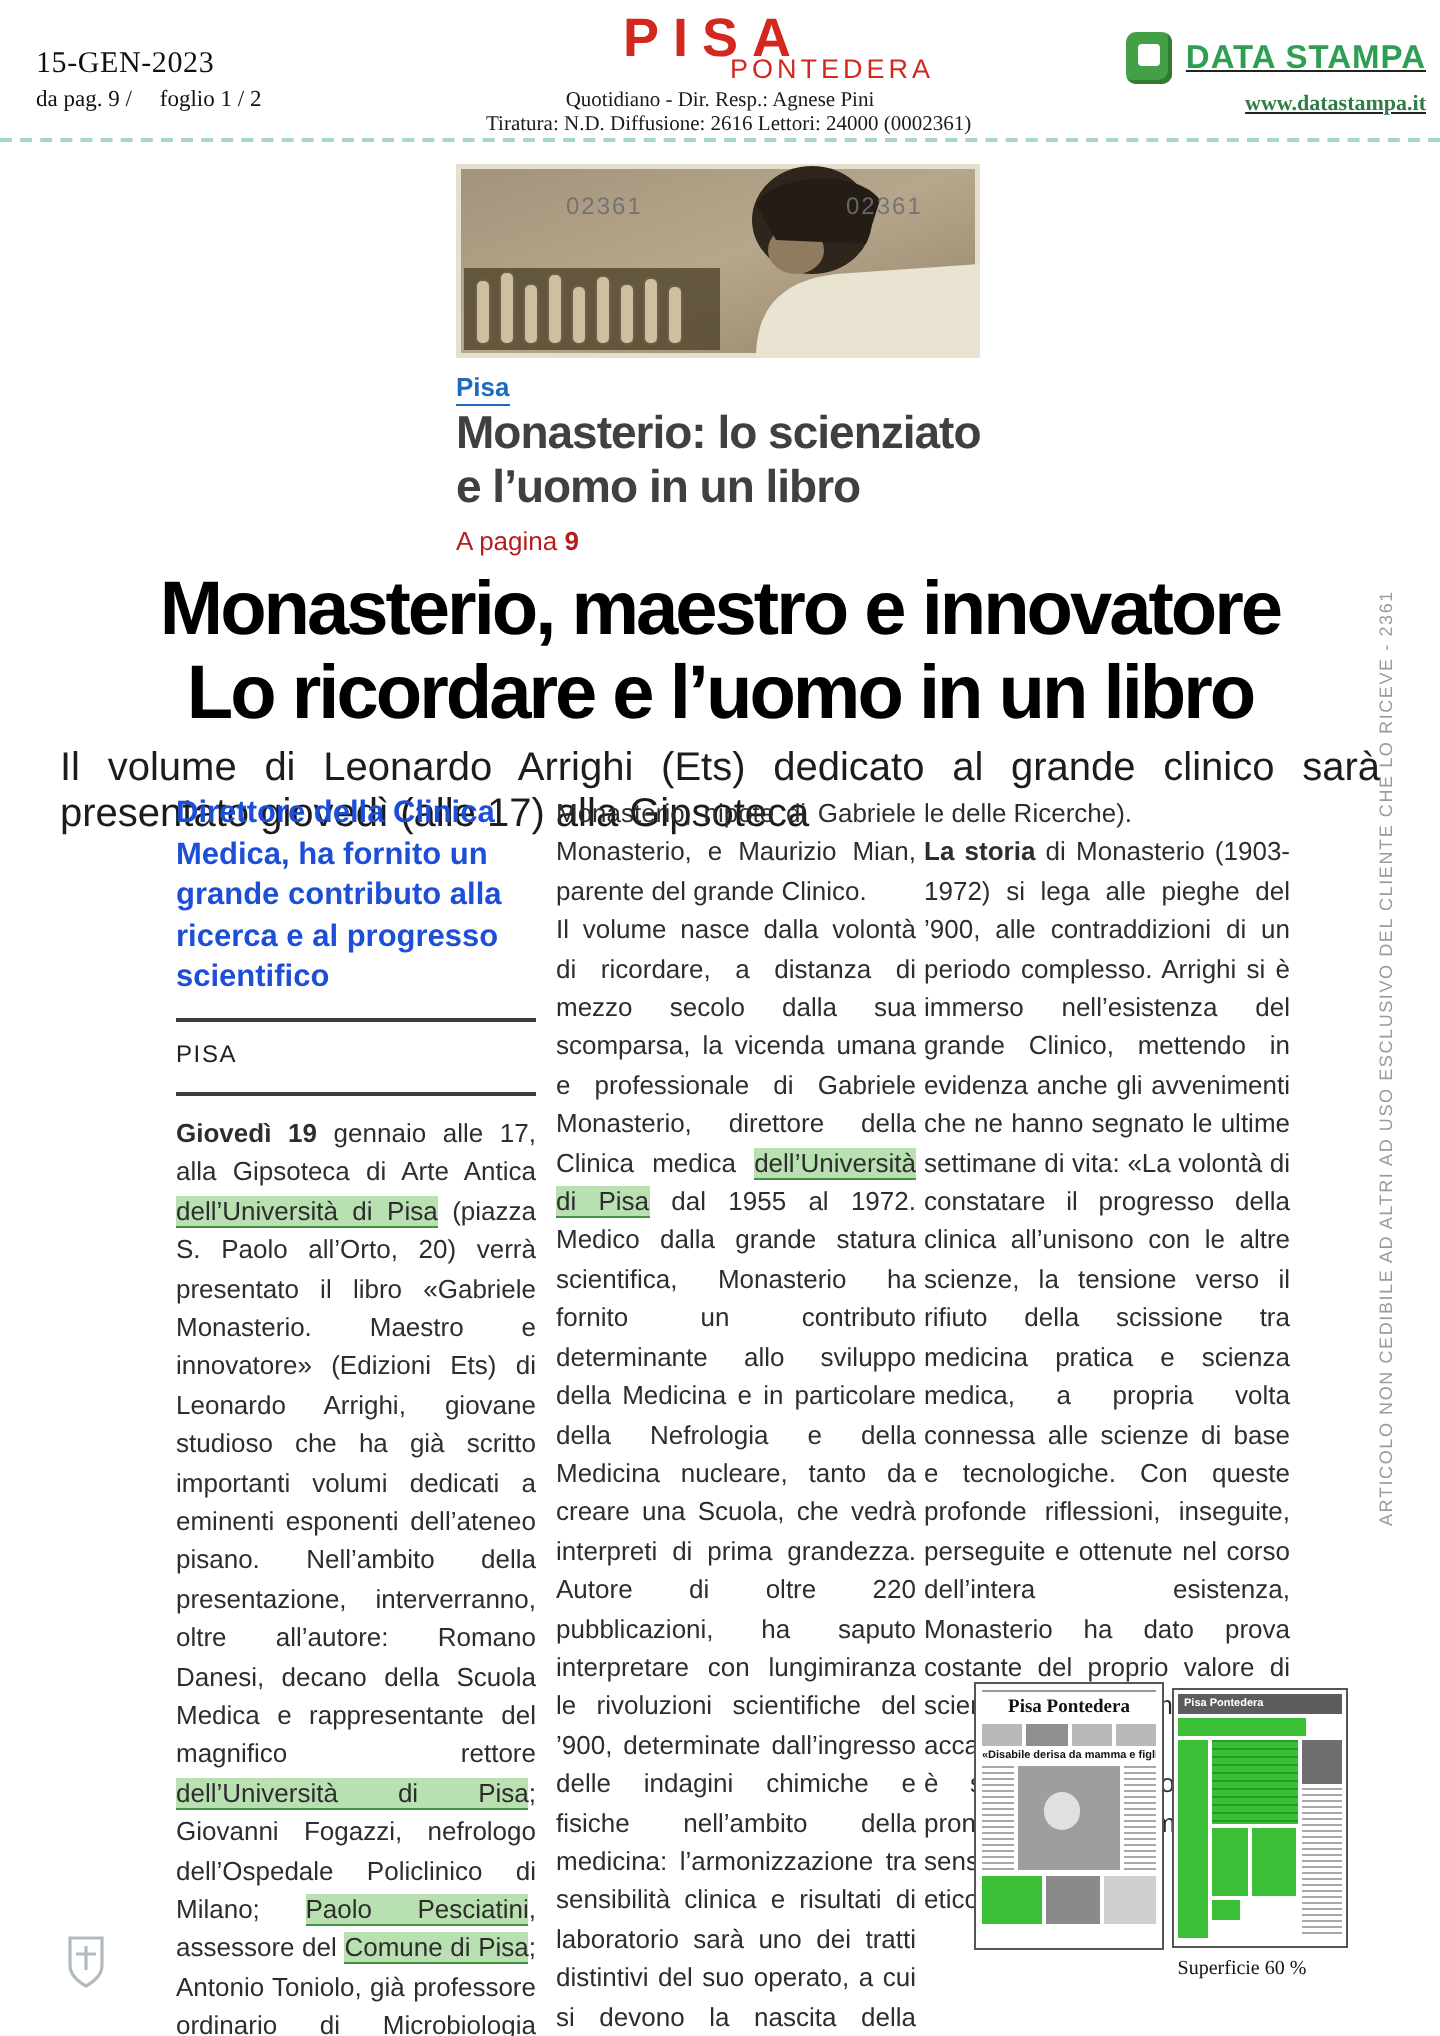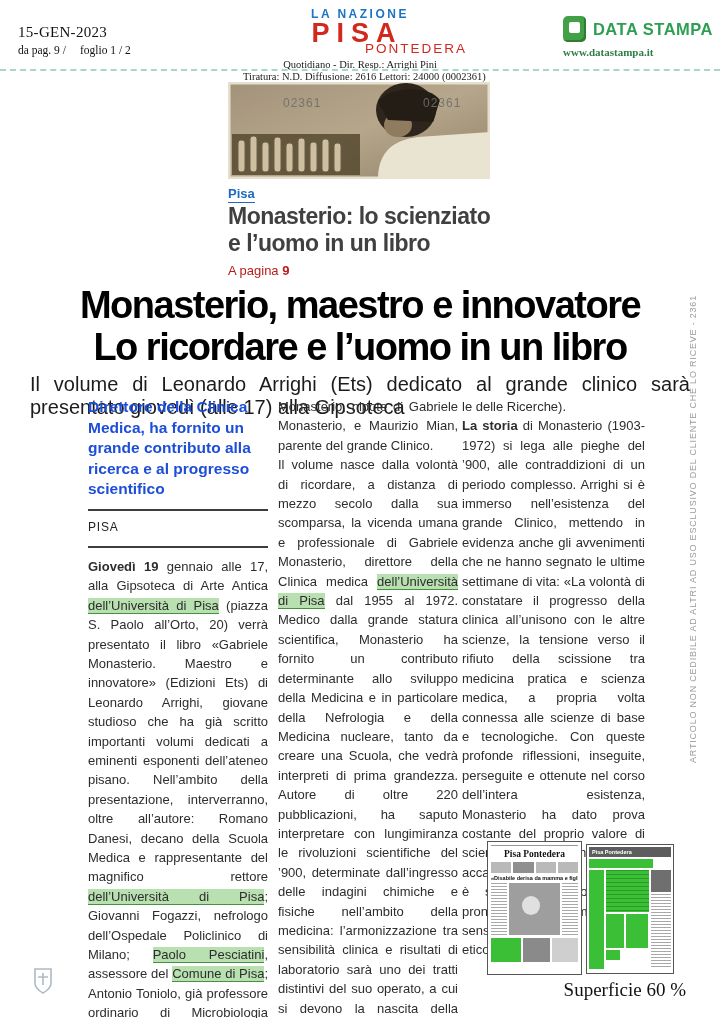--- a/index.html
+++ b/index.html
@@ -15,21 +15,21 @@
   .hdr-pg   { font-size:11.5px; color:#111; margin-top:3px; }
   .hdr-pg span { margin-right:14px; }
 
   .masthead { position:absolute; left:243px; top:7px; width:234px; text-align:center; }
   .mh-nazione { color:#1b74c4; font-weight:700; font-size:12px; letter-spacing:2.5px; }
   .mh-pisa { color:#d2281e; font-weight:700; font-size:27px; letter-spacing:7px; line-height:24px; margin-left:-6px; }
   .mh-pontedera { color:#d2281e; font-weight:400; font-size:13.5px; letter-spacing:2px; text-align:right; padding-right:10px; margin-top:-4px; }
   .mh-info { font-family:"Liberation Serif", serif; font-size:10.5px; color:#1a1a1a; margin-top:3px; white-space:nowrap; }
   .mh-info + .mh-info { margin-top:1px; }
 
-  .brand { position:absolute; left:563px; top:16px; width:150px; text-align:left; }
+  .brand { position:absolute; left:563px; top:16px; width:150px; text-align:right;text-decoration:underline; }
   .brand-row { display:flex; align-items:center; justify-content:center; gap:7px; }
   .brand-logo { width:26px; height:26px; background:#43a047; border-radius:5px; position:relative; box-shadow:inset -2px -2px 0 #2e7d32; }
   .brand-logo::after { content:""; position:absolute; left:6px; top:6px; width:11px; height:11px; background:#fff; border-radius:2px; }
   .brand-name { color:#2e9e52; font-weight:700; font-size:16.5px; letter-spacing:0.5px; white-space:nowrap; }
   .brand-site { color:#2e7d46; font-family:"Liberation Serif", serif; font-weight:700; font-size:11px; margin-top:4px; }
   .hdr-divider { position:absolute; left:0; top:69px; width:720px; border-top:2px dashed #a9d6c6; }
 
   
   .photo { position:absolute; left:228px; top:82px; width:262px; height:97px; }
   .photo svg { display:block; }
@@ -91,43 +91,42 @@
   .tr-big-green { height:42px; background:#3abf36;
     background-image:repeating-linear-gradient(to bottom, rgba(0,90,0,.35) 0 1px, transparent 1px 4px); }
   .tr-row { display:flex; gap:2px; height:34px; }
   .tr-small-green { width:18px; background:#3abf36; }
   .tr-mid-green { width:22px; background:#3abf36; }
   .tr-tiny-green { width:14px; height:10px; background:#3abf36; }
   .tr-right { width:20px; display:flex; flex-direction:column; gap:2px; }
   .tr-photo { height:22px; background:#6f6f6f; }
   .tr-right .flines { flex:1; }
 
-  .surface { position:absolute; left:556px; top:979px; width:130px; text-align:right;
-    font-family:"Liberation Serif", serif; font-size:19px; color:#111; }
+  .surface { position:absolute; left:556px; top:979px; width:130px; text-align:center;
+    font-family:"Liberation Serif", serif; font-size:10px; color:#111; }
 
   
   .crest { position:absolute; left:33px; top:967px; opacity:0.75; }
 </style>
 </head>
 <body>
 
 <div class="page">
 
   <div class="hdr-left">
     <div class="hdr-date">15-GEN-2023</div>
     <div class="hdr-pg">
       <span>da pag. 9 /</span><span>foglio 1 / 2</span>
     </div>
   </div>
 
   <div class="masthead">
-    <div class="mh-nazione">LA NAZIONE</div>
     <div class="mh-pisa">PISA</div>
     <div class="mh-pontedera">PONTEDERA</div>
-    <div class="mh-info">Quotidiano  -  Dir. Resp.:  Arrighi Pini</div>
+    <div class="mh-info">Quotidiano  -  Dir. Resp.:  Agnese Pini</div>
     <div class="mh-info">Tiratura: N.D. Diffusione: 2616 Lettori: 24000 (0002361)</div>
   </div>
 
   <div class="brand">
     <div class="brand-row">
       <div class="brand-logo"></div>
       <div class="brand-name">DATA STAMPA</div>
     </div>
     <div class="brand-site">www.datastampa.it</div>
   </div>

